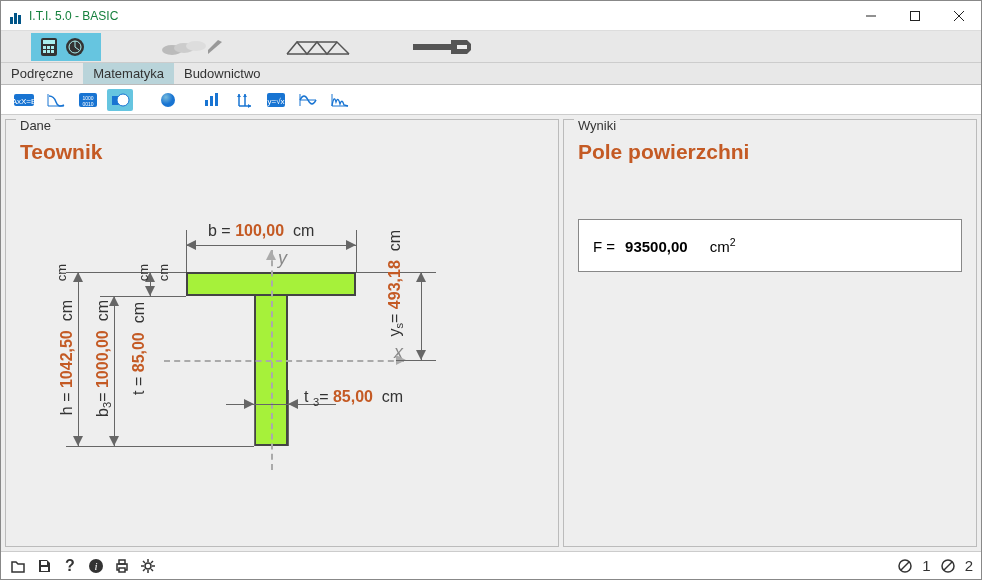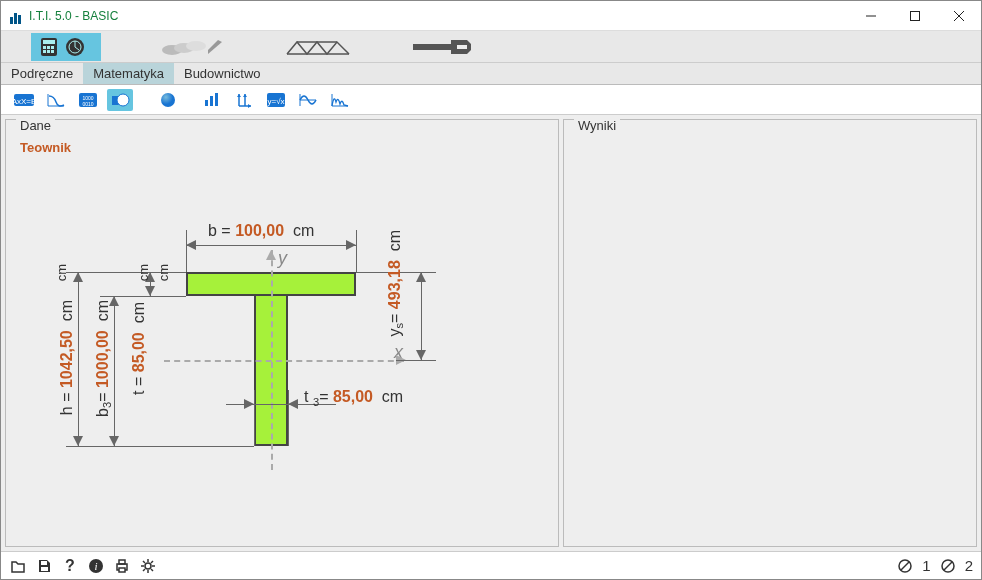--- a/index.html
+++ b/index.html
@@ -23,21 +23,21 @@
   .toolrow { height: 30px; background: #fff; display: flex; align-items: center; gap: 6px; padding: 2px 10px; border-bottom: 1px solid #ccc; }
   .tool { width: 26px; height: 22px; display: flex; align-items: center; justify-content: center; color: #0a63c9; border-radius: 2px; }
   .tool.active { background: #66c5e0; }
   
   .content { flex: 1; display: flex; background: #eee; padding: 4px; gap: 4px; min-height: 0; }
   .panel { background: #eee; border: none; position: relative; }
   .panel.left { flex: 1.03; }
   .panel.right { flex: 0.77; }
   .panel-legend { position: absolute; top: -2px; left: 10px; background: #eee; padding: 0 4px; font-size: 13px; color: #333; }
   .panel-box { border: 1px solid #bbb; height: 100%; padding: 20px 14px 14px; position: relative; }
-  .panel-title { font-weight: bold; color: #c45a24; font-size: 13px; margin-bottom: 8px; }
+  .panel-title { font-weight: bold; color: #c45a24; font-size: 21px; margin-bottom: 8px; }
   
   .diagram { position: absolute; left: 50px; top: 70px; width: 450px; height: 360px; }
   .dim-label { position: absolute; font-size: 16px; color: #333; white-space: nowrap; }
   .dim-val { color: #c45a24; font-weight: bold; }
   .dim-unit { color: #333; }
   .vtxt { writing-mode: vertical-rl; transform: rotate(180deg); }
   .dim-line { position: absolute; background: #666; }
   .dim-line.h { height: 1px; }
   .dim-line.v { width: 1px; }
   .axis-label { font-style: italic; color: #888; font-size: 18px; position: absolute; }
@@ -291,20 +291,26 @@
         <div class="dim-label vtxt" style="left:330px; top:40px;">
           <span>y<sub>s</sub>=</span> <span class="dim-val">493,18</span>&nbsp;&nbsp;<span class="dim-unit">cm</span>
         </div>
       </div>
     </div>
   </div>
 
   <div class="panel right">
     <div class="panel-box">
       <div class="panel-legend">Wyniki</div>
+      <div class="panel-title">Pole powierzchni</div>
+      <div class="result-box">
+        <span class="lbl">F  =</span>
+        <span class="val">93500,00</span>
+        <span class="unit">cm<sup>2</sup></span>
+      </div>
     </div>
   </div>
 </div>
 
 <div class="statusbar">
   <div class="sicon">
       <svg width="16" height="16">
         <path d="M 2 4 L 6 4 L 8 6 L 14 6 L 14 14 L 2 14 Z" fill="none" stroke="#333" stroke-width="1.5"></path>
       </svg>
     </div>

